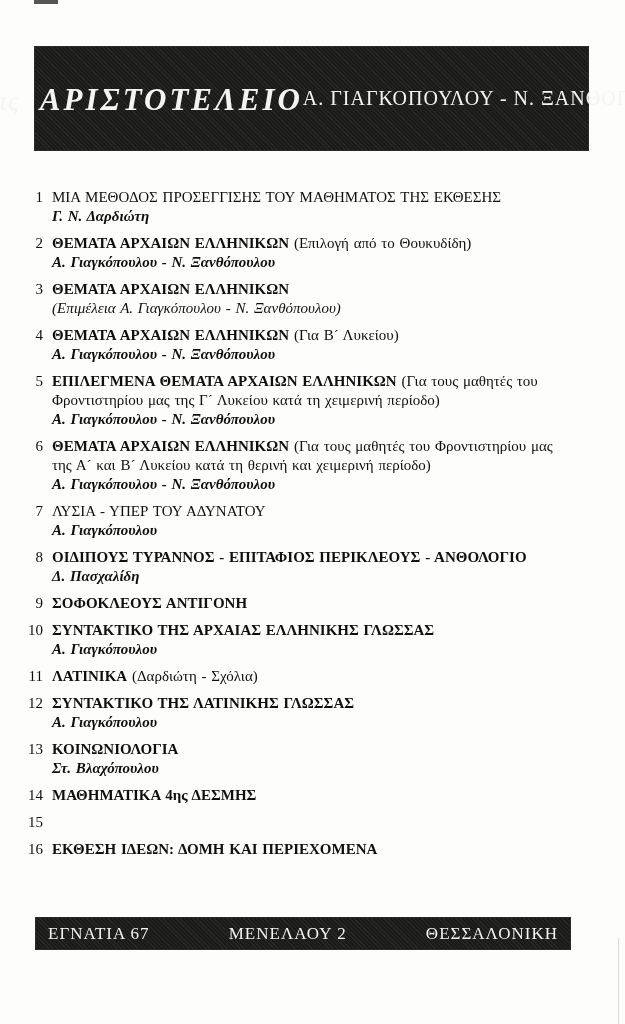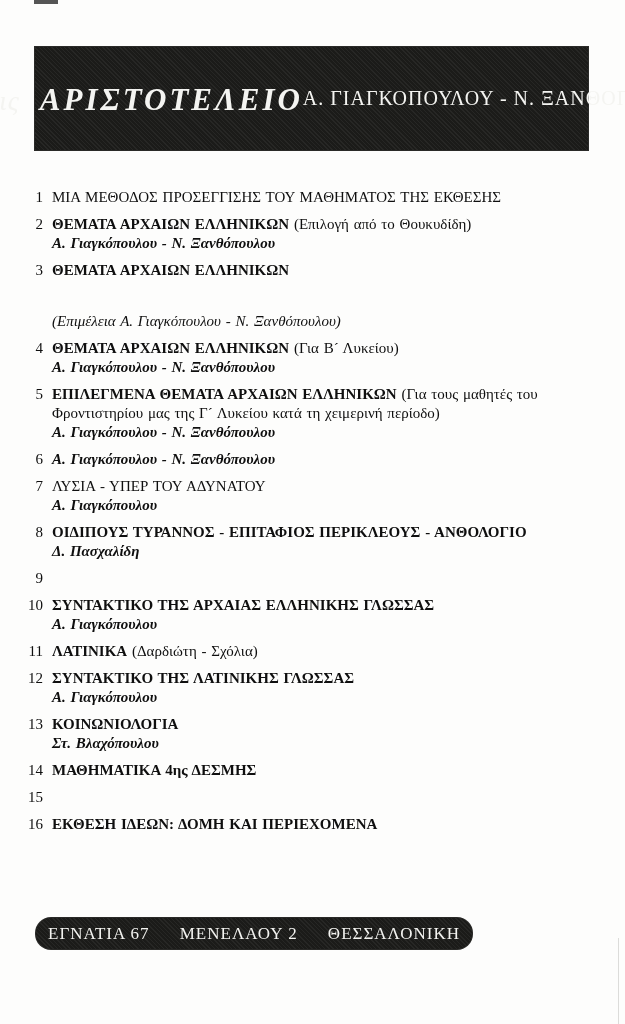--- a/index.html
+++ b/index.html
@@ -39,34 +39,33 @@
   .book-list { position:absolute; left:0; top:188px; width:625px; }
   .book { display:flex; margin-bottom:8px; }
   .num {
     width:52px; text-align:right; padding-right:9px; box-sizing:border-box;
     font-size:15px; line-height:19px; flex:none;
   }
   .content { width:508px; font-size:15px; line-height:19px; word-spacing:1px; }
   .title { font-weight:bold; }
   .title.regular { font-weight:normal;text-align:right; }
   .note { font-weight:normal; }
-  .note-line { font-style:italic;margin-top:32px; }
+  .note-line { font-style:italic; }
   .author { font-weight:bold; font-style:italic; }
 
   
   .footer-bar {
-    position:absolute; left:36px; top:918px; width:436px; height:31px;
+    position:absolute; left:36px; top:918px; width:534px; height:31px;
     background-color:#1b1b19;
     background-image:repeating-linear-gradient(45deg, rgba(255,255,255,0.05) 0 1px, transparent 1px 3px);
     color:#f4f4f1;
     display:flex; align-items:center; justify-content:space-between;
     padding:0 12px; box-sizing:border-box;
     font-size:17px; letter-spacing:1px; white-space:nowrap;
     box-shadow:0 0 0 1px #2a2a28;
-    border-radius:15px;
   }
 </style>
 </head>
 <body>
 
 <div class="page">
 
   <div class="corner-mark"></div>
   <div class="edge-line-right"></div>
 
@@ -75,20 +74,21 @@
       <span class="brand-prefix">εκδόσεις</span><span class="brand-name">ΑΡΙΣΤΟΤΕΛΕΙΟ</span>
     </div>
     <div class="publishers">Α. ΓΙΑΓΚΟΠΟΥΛΟΥ - Ν. ΞΑΝΘΟΠΟΥΛΟΥ</div>
   </div>
 
   <div class="book-list">
       <div class="book">
         <div class="num">1</div>
         <div class="content">
           <div class="title-line"><span class="title regular">ΜΙΑ ΜΕΘΟΔΟΣ ΠΡΟΣΕΓΓΙΣΗΣ ΤΟΥ ΜΑΘΗΜΑΤΟΣ ΤΗΣ ΕΚΘΕΣΗΣ</span></div>
+          <div class="author">Γ. Ν. Δαρδιώτη</div>
         </div>
       </div>
       <div class="book">
         <div class="num">2</div>
         <div class="content">
           <div class="title-line"><span class="title">ΘΕΜΑΤΑ ΑΡΧΑΙΩΝ ΕΛΛΗΝΙΚΩΝ</span> <span class="note">(Επιλογή από το Θουκυδίδη)</span></div>
           <div class="author">Α. Γιαγκόπουλου - Ν. Ξανθόπουλου</div>
         </div>
       </div>
       <div class="book">
@@ -108,39 +108,43 @@
       <div class="book">
         <div class="num">5</div>
         <div class="content">
           <div class="title-line"><span class="title">ΕΠΙΛΕΓΜΕΝΑ ΘΕΜΑΤΑ ΑΡΧΑΙΩΝ ΕΛΛΗΝΙΚΩΝ</span> <span class="note">(Για τους μαθητές του Φροντιστηρίου μας της Γ´ Λυκείου κατά τη χειμερινή περίοδο)</span></div>
           <div class="author">Α. Γιαγκόπουλου - Ν. Ξανθόπουλου</div>
         </div>
       </div>
       <div class="book">
         <div class="num">6</div>
         <div class="content">
+          <div class="title-line"><span class="title">ΘΕΜΑΤΑ ΑΡΧΑΙΩΝ ΕΛΛΗΝΙΚΩΝ</span> <span class="note">(Για τους μαθητές του Φροντιστηρίου μας της Α´ και Β´ Λυκείου κατά τη θερινή και χειμερινή περίοδο)</span></div>
           <div class="author">Α. Γιαγκόπουλου - Ν. Ξανθόπουλου</div>
         </div>
       </div>
       <div class="book">
         <div class="num">7</div>
         <div class="content">
           <div class="title-line"><span class="title regular">ΛΥΣΙΑ - ΥΠΕΡ ΤΟΥ ΑΔΥΝΑΤΟΥ</span></div>
           <div class="author">Α. Γιαγκόπουλου</div>
         </div>
       </div>
       <div class="book">
         <div class="num">8</div>
         <div class="content">
           <div class="title-line"><span class="title">ΟΙΔΙΠΟΥΣ ΤΥΡΑΝΝΟΣ - ΕΠΙΤΑΦΙΟΣ ΠΕΡΙΚΛΕΟΥΣ - ΑΝΘΟΛΟΓΙΟ</span></div>
           <div class="author">Δ. Πασχαλίδη</div>
         </div>
       </div>
       <div class="book">
         <div class="num">9</div>
+        <div class="content">
+          <div class="title-line"><span class="title">ΣΟΦΟΚΛΕΟΥΣ ΑΝΤΙΓΟΝΗ</span></div>
+        </div>
       </div>
       <div class="book">
         <div class="num">10</div>
         <div class="content">
           <div class="title-line"><span class="title">ΣΥΝΤΑΚΤΙΚΟ ΤΗΣ ΑΡΧΑΙΑΣ ΕΛΛΗΝΙΚΗΣ ΓΛΩΣΣΑΣ</span></div>
           <div class="author">Α. Γιαγκόπουλου</div>
         </div>
       </div>
       <div class="book">
         <div class="num">11</div>

